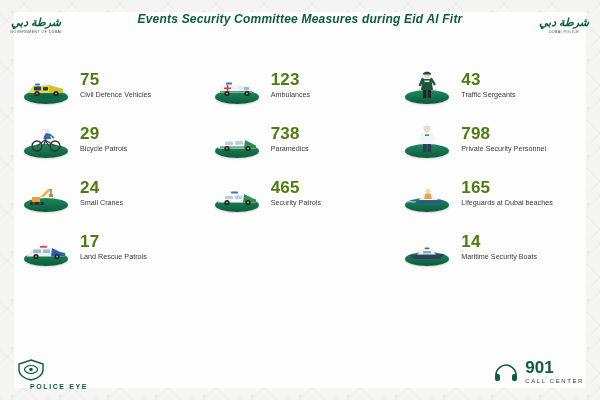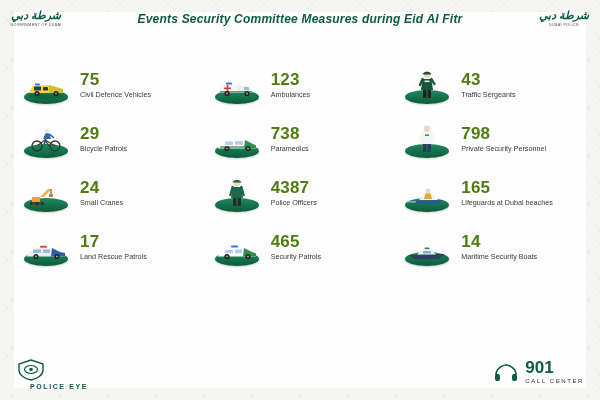--- a/index.html
+++ b/index.html
@@ -39,21 +39,21 @@
     text-align:center;
     color:#0d5c3f;
     font-size:12px;
     font-weight:bold;
     font-style:italic;
     letter-spacing:0.2px;
   }
   .corner-logo{
     position:absolute;top:10px;
     width:52px;height:30px;
-    display:flex;flex-direction:column;align-items:center;justify-content:flex-start;
+    display:flex;flex-direction:column;align-items:center;justify-content:center;
     color:#0d5c3f;
   }
   #logo-left{left:10px;}
   #logo-right{right:10px;}
   .logo-script{
     font-size:11px;font-style:italic;font-weight:bold;line-height:1;
     color:#0d5c3f;
   }
   .logo-sub{
     font-size:3.6px;letter-spacing:0.4px;margin-top:2px;color:#4a4a4a;
@@ -288,40 +288,20 @@
             </svg>
           </div>
         </div>
         <div class="txt">
           <div class="num">738</div>
           <div class="lbl">Paramedics</div>
         </div>
       </div>
 
 
-      <div class="stat">
-        <div class="icon-wrap">
-          <div class="base"></div>
-          <div class="vehicle">
-            <svg width="26" height="30" viewBox="0 0 26 30">
-              <circle cx="13" cy="6" r="3.3" fill="#f0d9c4"></circle>
-              <path d="M9.4 4.6 C9.4 2.4 16.6 2.4 16.6 4.6 Z" fill="#1d6b46"></path>
-              <rect x="8.8" y="4.2" width="8.4" height="1.3" rx="0.6" fill="#145435"></rect>
-              <path d="M8.6 10 L17.4 10 L19 21 L7 21 Z" fill="#1d6b46"></path>
-              <path d="M8.6 10 L6.4 18 M17.4 10 L19.6 18" stroke="#1d6b46" stroke-width="2.4" stroke-linecap="round"></path>
-              <rect x="9" y="21" width="3.4" height="8" fill="#2b2b2b"></rect>
-              <rect x="13.6" y="21" width="3.4" height="8" fill="#2b2b2b"></rect>
-            </svg>
-          </div>
-        </div>
-        <div class="txt">
-          <div class="num">4387</div>
-          <div class="lbl">Police Officers</div>
-        </div>
-      </div>
 
       <div class="stat">
         <div class="icon-wrap">
           <div class="base"></div>
           <div class="vehicle">
             <svg width="44" height="20" viewBox="0 0 44 20">
               <path d="M3 15 L7 9.5 L15 6.6 L29 7 L37 11 L41 12.5 L41 15.5 L3 15.5 Z" fill="#ffffff"></path>
               <path d="M29 7 L37 11 L41 12.5 L41 15.5 L28 15.5 Z" fill="#2f8f4e"></path>
               <rect x="10" y="9" width="8" height="3.2" rx="0.7" fill="#b9cde4"></rect>
               <rect x="20" y="8.4" width="7" height="3.8" rx="0.7" fill="#b9cde4"></rect>

